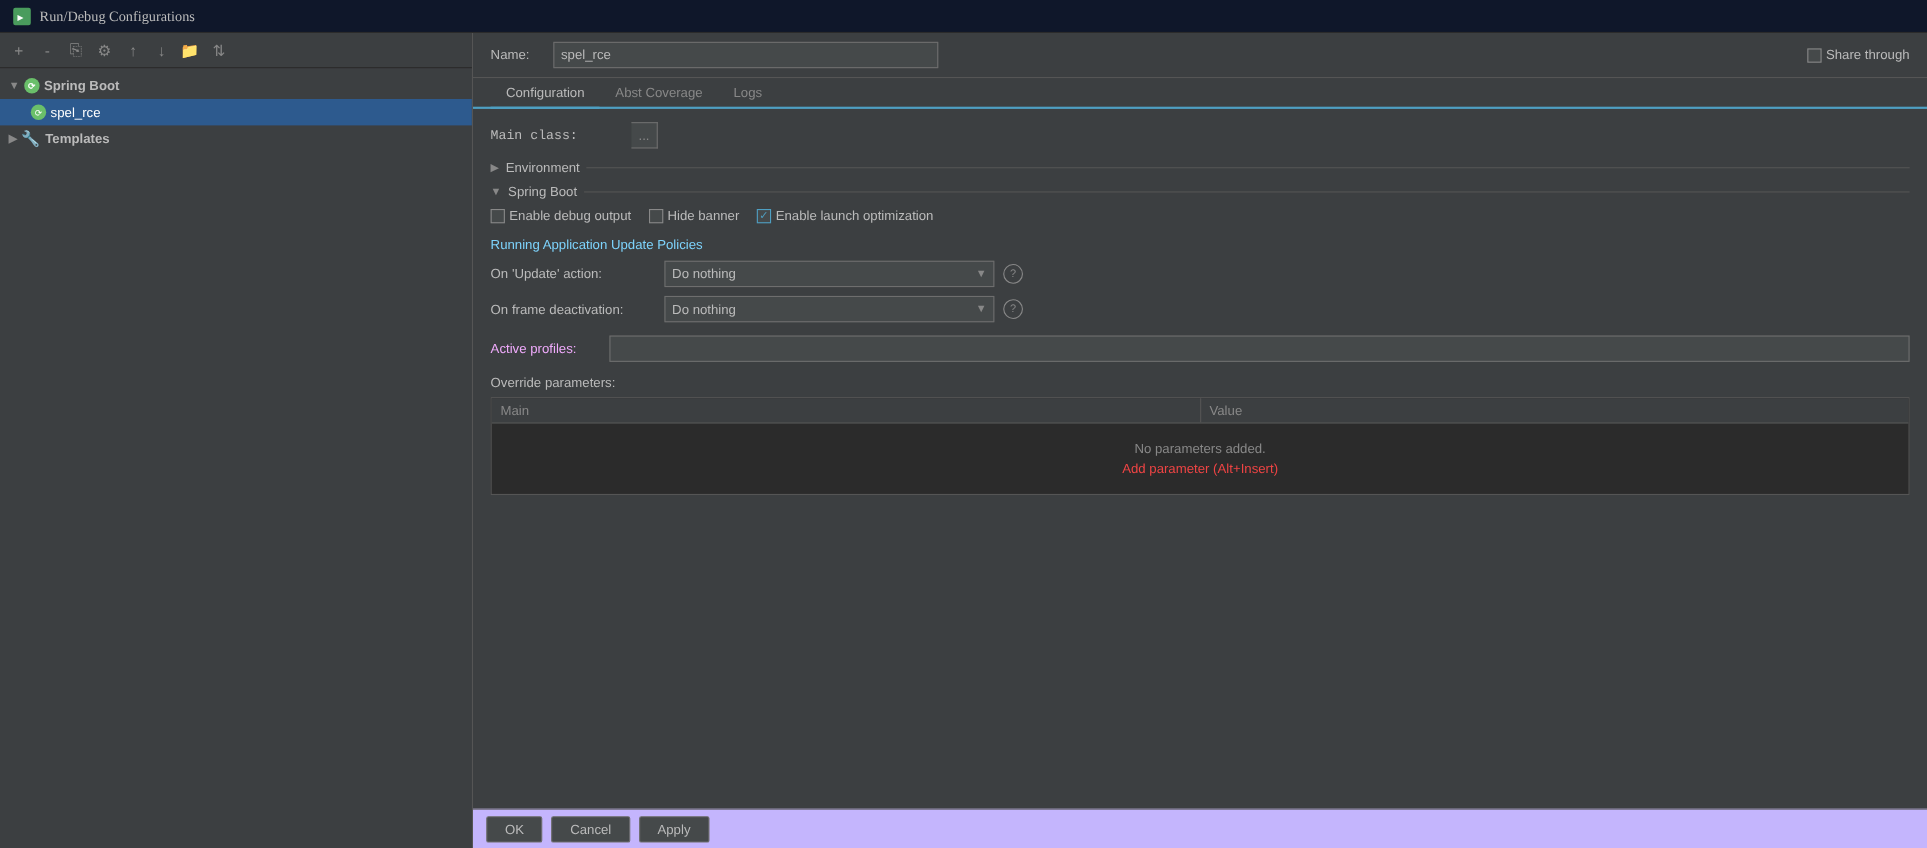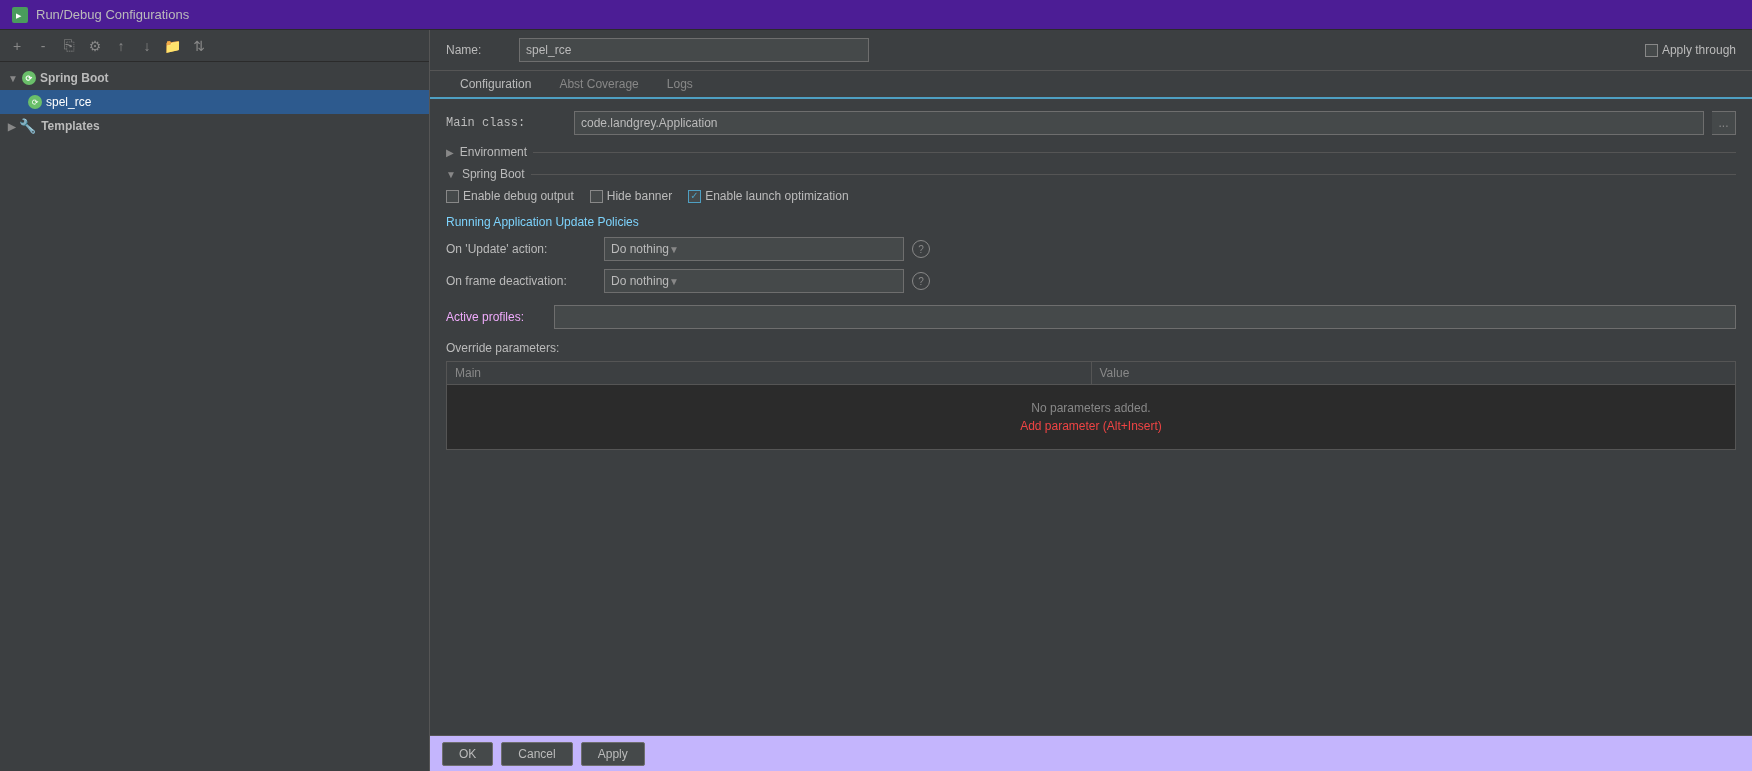--- a/index.html
+++ b/index.html
@@ -211,28 +211,29 @@
       top: 0;
       left: 0;
       right: 0;
       bottom: 0;
       background: #3c3f41;
       display: flex;
       flex-direction: column;
     }
     .dialog-titlebar {
       height: 30px;
-      background: #4c1d95;
+      background: #0f172a;
       display: flex;
       align-items: center;
       padding: 0 12px;
       font-size: 13px;
       color: #bbbbbb;
       border-bottom: 1px solid #2b2b2b;
       gap: 8px;
+      font-family: Liberation Serif, serif;
     }
     .dialog-icon {
       width: 16px; height: 16px;
       background: #4a9c5d;
       border-radius: 2px;
       display: flex; align-items: center; justify-content: center;
       color: white; font-size: 9px;
     }
 
     .dialog-body {
@@ -296,21 +297,21 @@
       flex: 1;
       display: flex;
       flex-direction: column;
       background: #3c3f41;
       overflow-y: auto;
     }
     .config-name-row {
       display: flex;
       align-items: center;
       padding: 8px 16px;
-      gap: 28px;
+      gap: 12px;
       border-bottom: 1px solid #555;
     }
     .name-label { color: #bbbbbb; font-size: 12px; min-width: 45px; }
     .name-input {
       flex: 1;
       height: 24px;
       background: #45494a;
       border: 1px solid #6e6e6e;
       color: #bbbbbb;
       font-size: 12px;
@@ -472,20 +473,21 @@
     .policy-select {
       width: 300px;
       height: 24px;
       background: #45494a;
       border: 1px solid #6e6e6e;
       color: #bbbbbb;
       font-size: 12px;
       padding: 0 6px;
       display: flex;
       align-items: center;
+      justify-content: space-between;
       cursor: pointer;
     }
     .policy-select-arrow { color: #888; font-size: 10px; }
     .policy-help {
       width: 18px; height: 18px;
       border: 1px solid #888;
       border-radius: 50%;
       display: flex; align-items: center; justify-content: center;
       color: #888; font-size: 10px; cursor: pointer;
     }
@@ -783,35 +785,34 @@
         </div>
       </div>
 
       <div class="config-right-panel">
 
         <div class="config-name-row">
           <span class="name-label">Name:</span>
           <input class="name-input" type="text" value="spel_rce" style="">
           <div class="share-checkbox-area">
             <span class="checkbox-custom"></span>
-            <span>Apply through</span>
+            <span>Share through</span>
           </div>
         </div>
 
         <div class="config-tabs">
           <span class="config-tab active">Configuration</span>
           <span class="config-tab">Abst Coverage</span>
           <span class="config-tab">Logs</span>
         </div>
 
         <div class="config-content">
 
           <div class="config-row">
             <span class="config-label">Main class:</span>
-            <div class="config-value" style="flex:1; min-width:200px; position:relative;">code.landgrey.Application</div>
             <div class="config-value-btn">...</div>
           </div>
 
           <div class="section-header">
             <span class="section-arrow">▶</span>
             <span class="section-title">Environment</span>
             <div class="section-line"></div>
           </div>
 
           <div class="spring-section">

